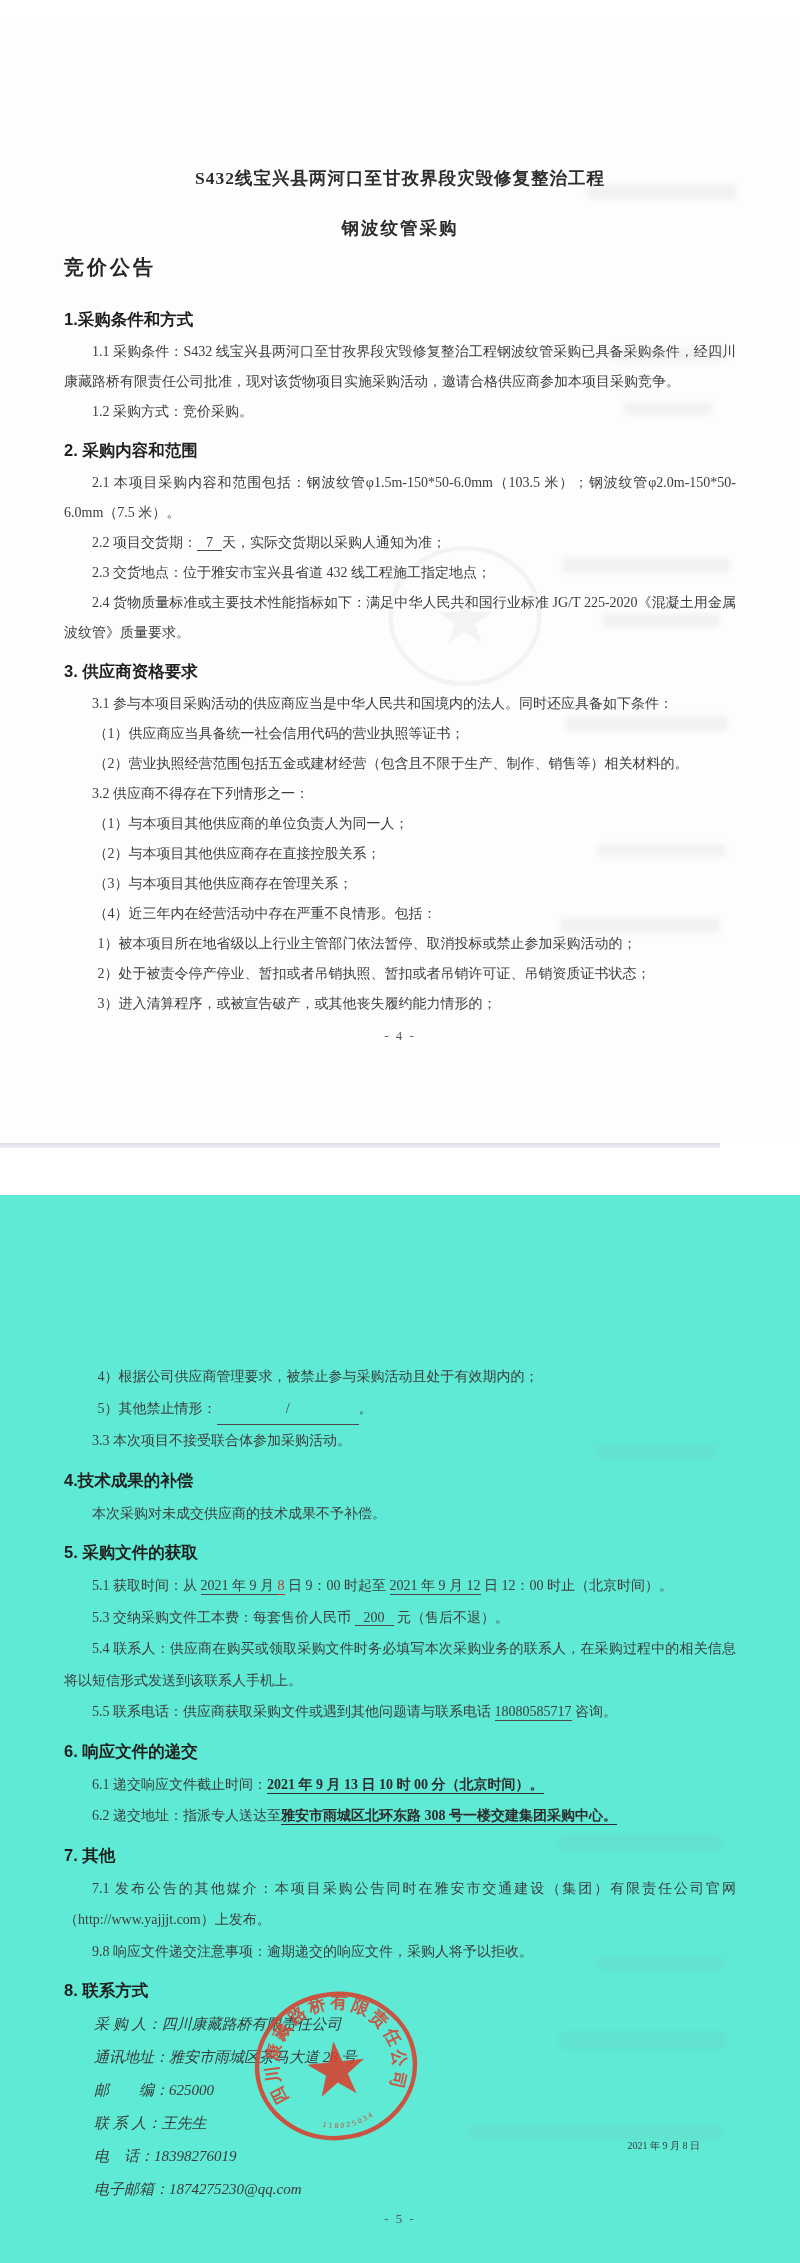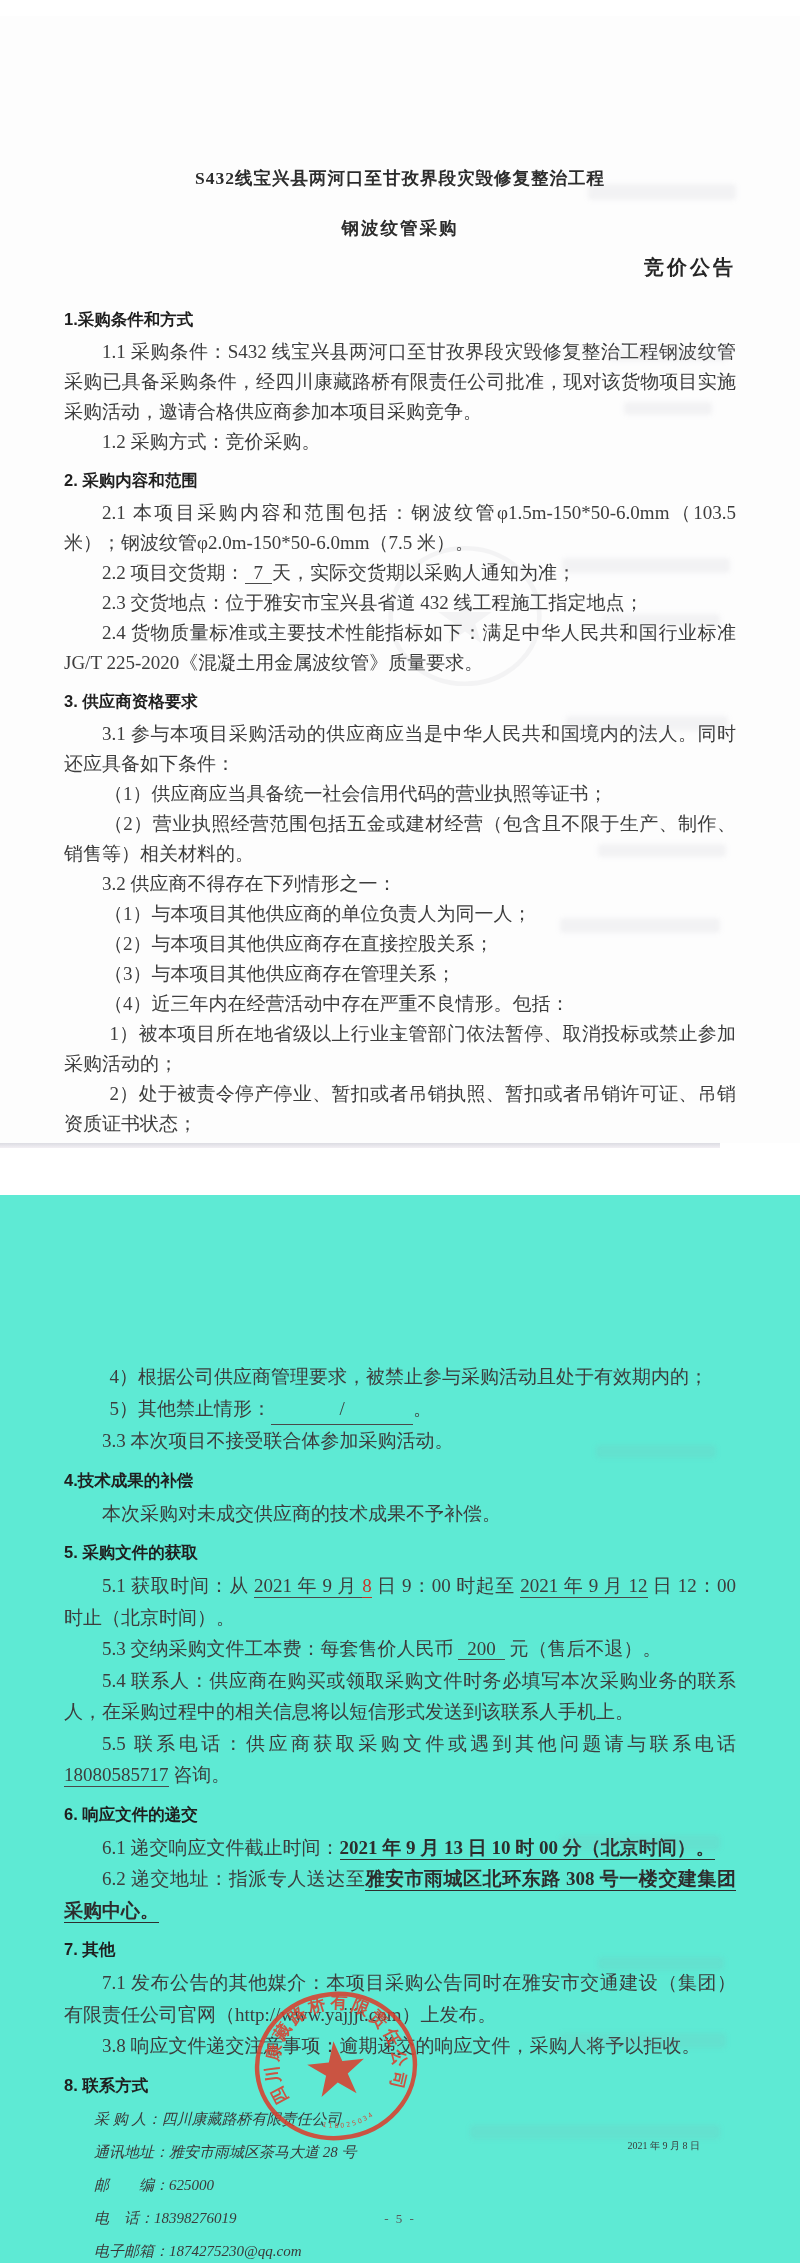--- a/index.html
+++ b/index.html
@@ -13,30 +13,30 @@
   .page{position:relative;width:800px;box-sizing:border-box;overflow:hidden;}
   .page-1{height:1127px;background:#fdfdfd;}
   .page-2{height:1123px;background:#5eead4;border-bottom:4px solid #e3edf4;margin-top:47px;}
   .page-divider{height:5px;background:linear-gradient(#dcdce2,#f2eff4);}
   .content{padding:0 64px;}
   .page-1 .content{padding-top:150px;}
   .page-2 .content{padding-top:166px;}
 
   .t1{margin:0;text-align:center;font-size:17.5px;font-weight:bold;color:#2c2c2c;letter-spacing:1px;}
   .t2{margin:26px 0 0 0;text-align:center;font-size:17.5px;font-weight:bold;color:#2c2c2c;letter-spacing:2px;}
-  .t3{margin:14px 0 0 0;text-align:right;font-size:20px;font-weight:bold;color:#262626;letter-spacing:3px;}
+  .t3{margin:14px 0 0 0;text-align:left;font-size:20px;font-weight:bold;color:#262626;letter-spacing:3px;}
 
   .sec{
     font-family:"Liberation Sans","DejaVu Sans",sans-serif;
     font-weight:bold;font-size:16.5px;color:#1f1f1f;
     line-height:32px;margin:7px 0 2px 0;
   }
   .page-1 .sec:first-of-type{margin-top:22px;}
 
-  .para{margin:0;font-size:19px;line-height:30px;text-align:justify;text-indent:2em;color:#3d3d3d;}
+  .para{margin:0;font-size:14px;line-height:30px;text-align:justify;text-indent:2em;color:#3d3d3d;}
   .page-2 .para{line-height:31.5px;}
   .sub{ text-indent:2.1em; }
   .subsub{ text-indent:2.4em; }
 
   .u{border-bottom:1px solid #4a4a4a;padding-bottom:1px;}
   .u-red{color:#c5372a;border-bottom:1px solid #c5372a;}
   .bold-u{font-weight:bold;color:#2d2d2d;border-bottom:1.5px solid #2d2d2d;padding-bottom:1px;}
   .u-num{padding:0 9px;}
   .blank-field{display:inline-block;min-width:142px;border-bottom:1px solid #4a4a4a;text-align:center;text-indent:0;}
 
@@ -118,26 +118,27 @@
       <p class="para"><span>5.3 交纳采购文件工本费：每套售价人民币 </span><span class="u u-num">200</span><span> 元（售后不退）。</span></p>
       <p class="para">5.4 联系人：供应商在购买或领取采购文件时务必填写本次采购业务的联系人，在采购过程中的相关信息将以短信形式发送到该联系人手机上。</p>
       <p class="para"><span>5.5 联系电话：供应商获取采购文件或遇到其他问题请与联系电话 </span><span class="u">18080585717</span><span> 咨询。</span></p>
 
       <div class="sec">6. 响应文件的递交</div>
       <p class="para"><span>6.1 递交响应文件截止时间：</span><span class="bold-u">2021 年 9 月 13 日 10 时 00 分（北京时间）。</span></p>
       <p class="para"><span>6.2 递交地址：指派专人送达至</span><span class="bold-u">雅安市雨城区北环东路 308 号一楼交建集团采购中心。</span></p>
 
       <div class="sec">7. 其他</div>
       <p class="para">7.1 发布公告的其他媒介：本项目采购公告同时在雅安市交通建设（集团）有限责任公司官网（http://www.yajjjt.com）上发布。</p>
-      <p class="para">3.8 响应文件递交注意事项：逾期递交的响应文件，采购人将予以拒收。</p>
+      <p class="para">9.8 响应文件递交注意事项：逾期递交的响应文件，采购人将予以拒收。</p>
 
       <div class="sec">8. 联系方式</div>
       <p class="cline">采 购 人：四川康藏路桥有限责任公司</p>
       <p class="cline">通讯地址：雅安市雨城区茶马大道 28 号</p>
       <p class="cline">邮　　编：625000</p>
+      <p class="cline">联 系 人：王先生</p>
       <p class="cline">电　话：18398276019</p>
       <p class="cline">电子邮箱：1874275230@qq.com</p>
     </div>
 
     <svg class="seal" viewBox="0 0 170 170">
       <defs>
         <path id="seal-arc" d="M 34.8 114 A 58 58 0 1 1 135.2 114" fill="none"></path>
         <path id="seal-arc-bottom" d="M 54 138.7 A 62 62 0 0 0 116 138.7" fill="none"></path>
       </defs>
       <ellipse cx="85" cy="85" rx="79" ry="72" fill="none" stroke="#d9402f" stroke-width="4.5"></ellipse>

